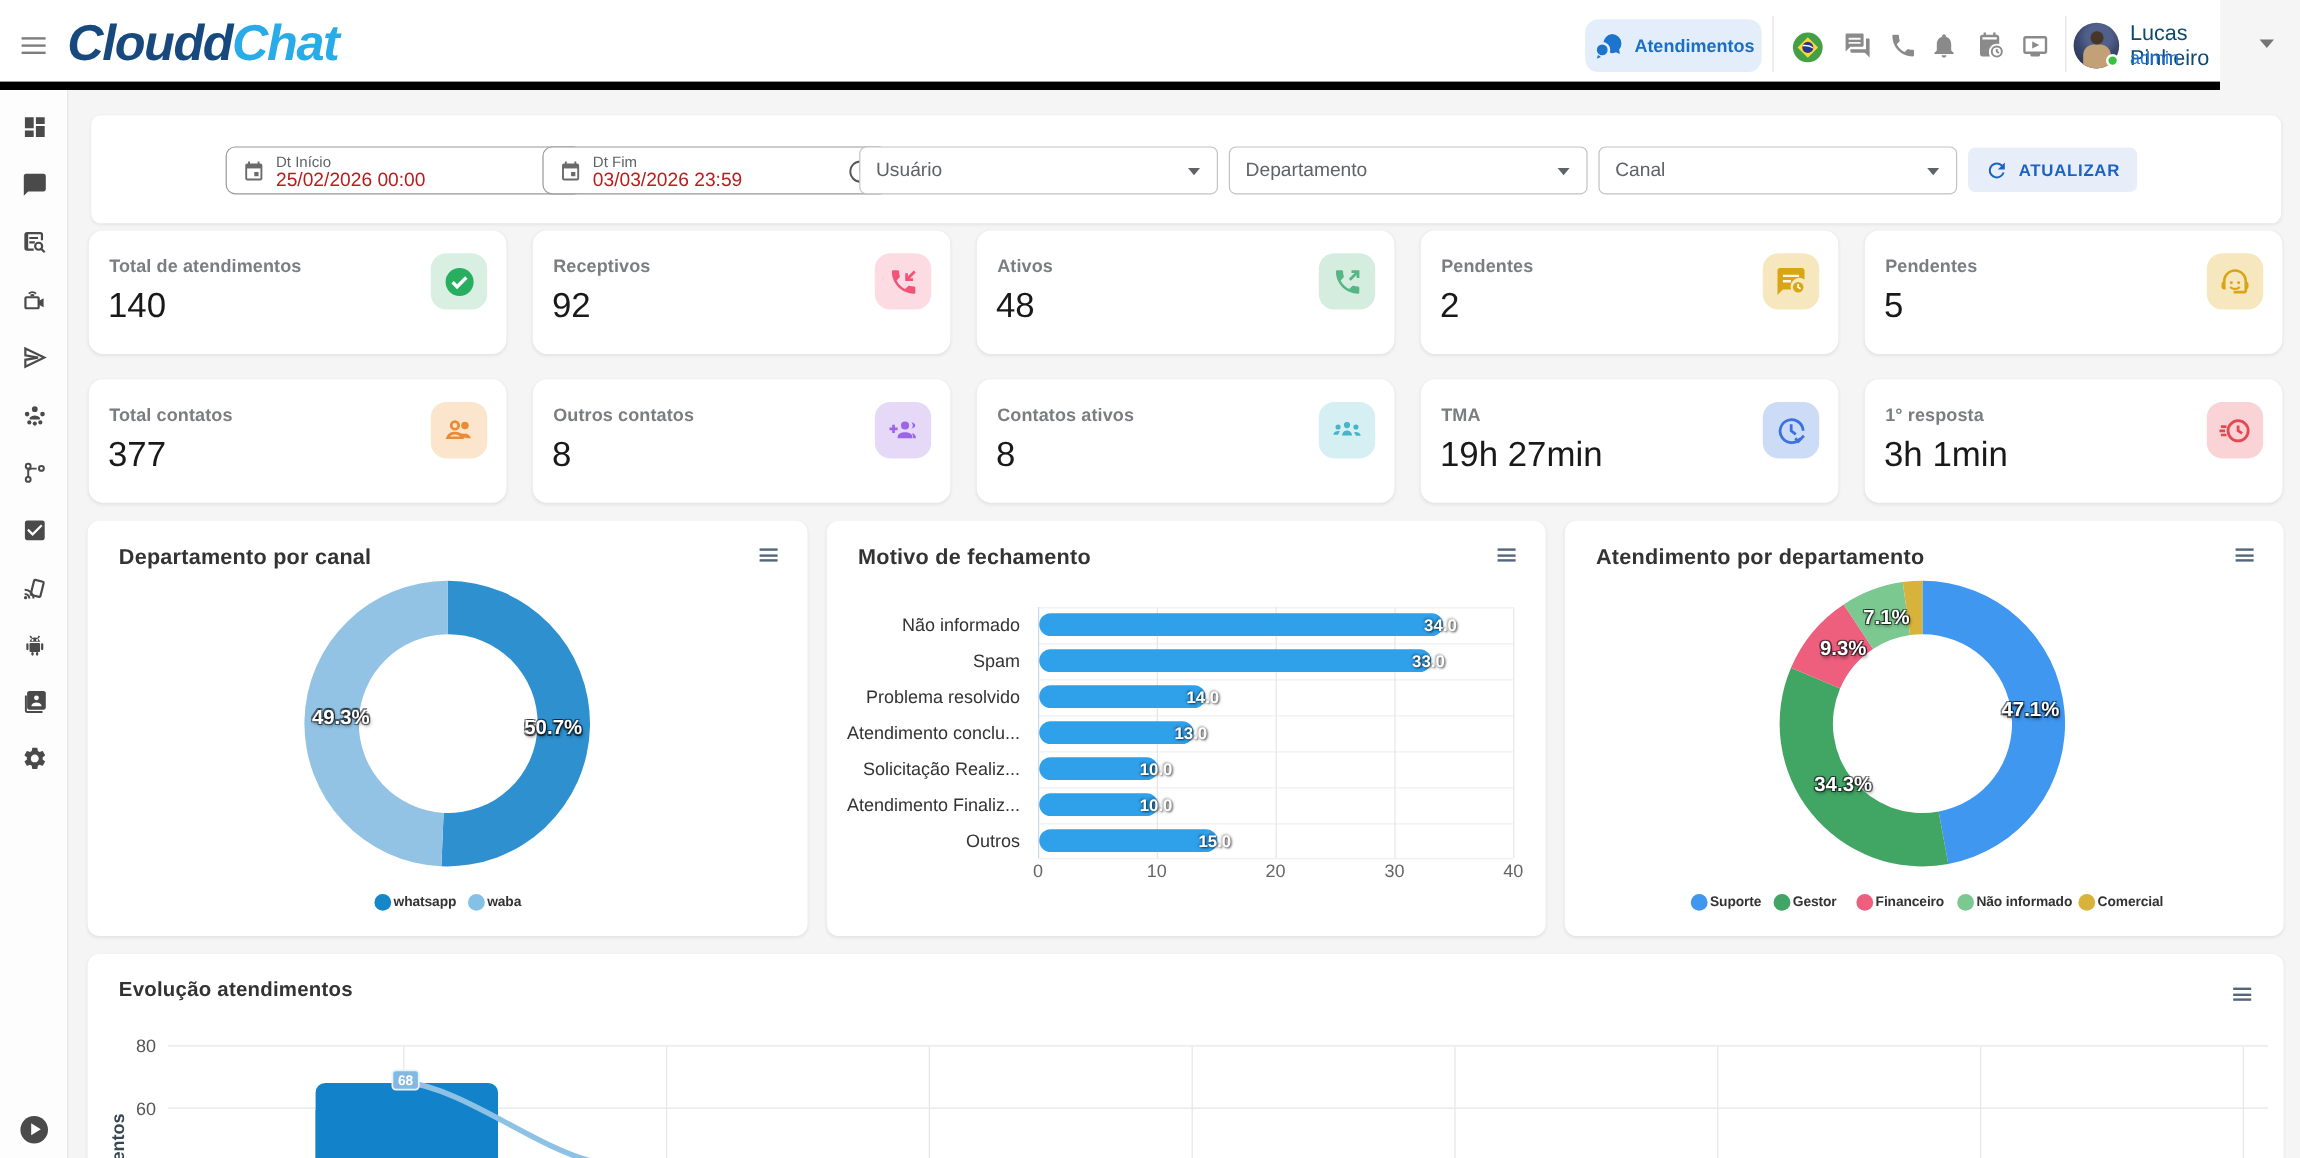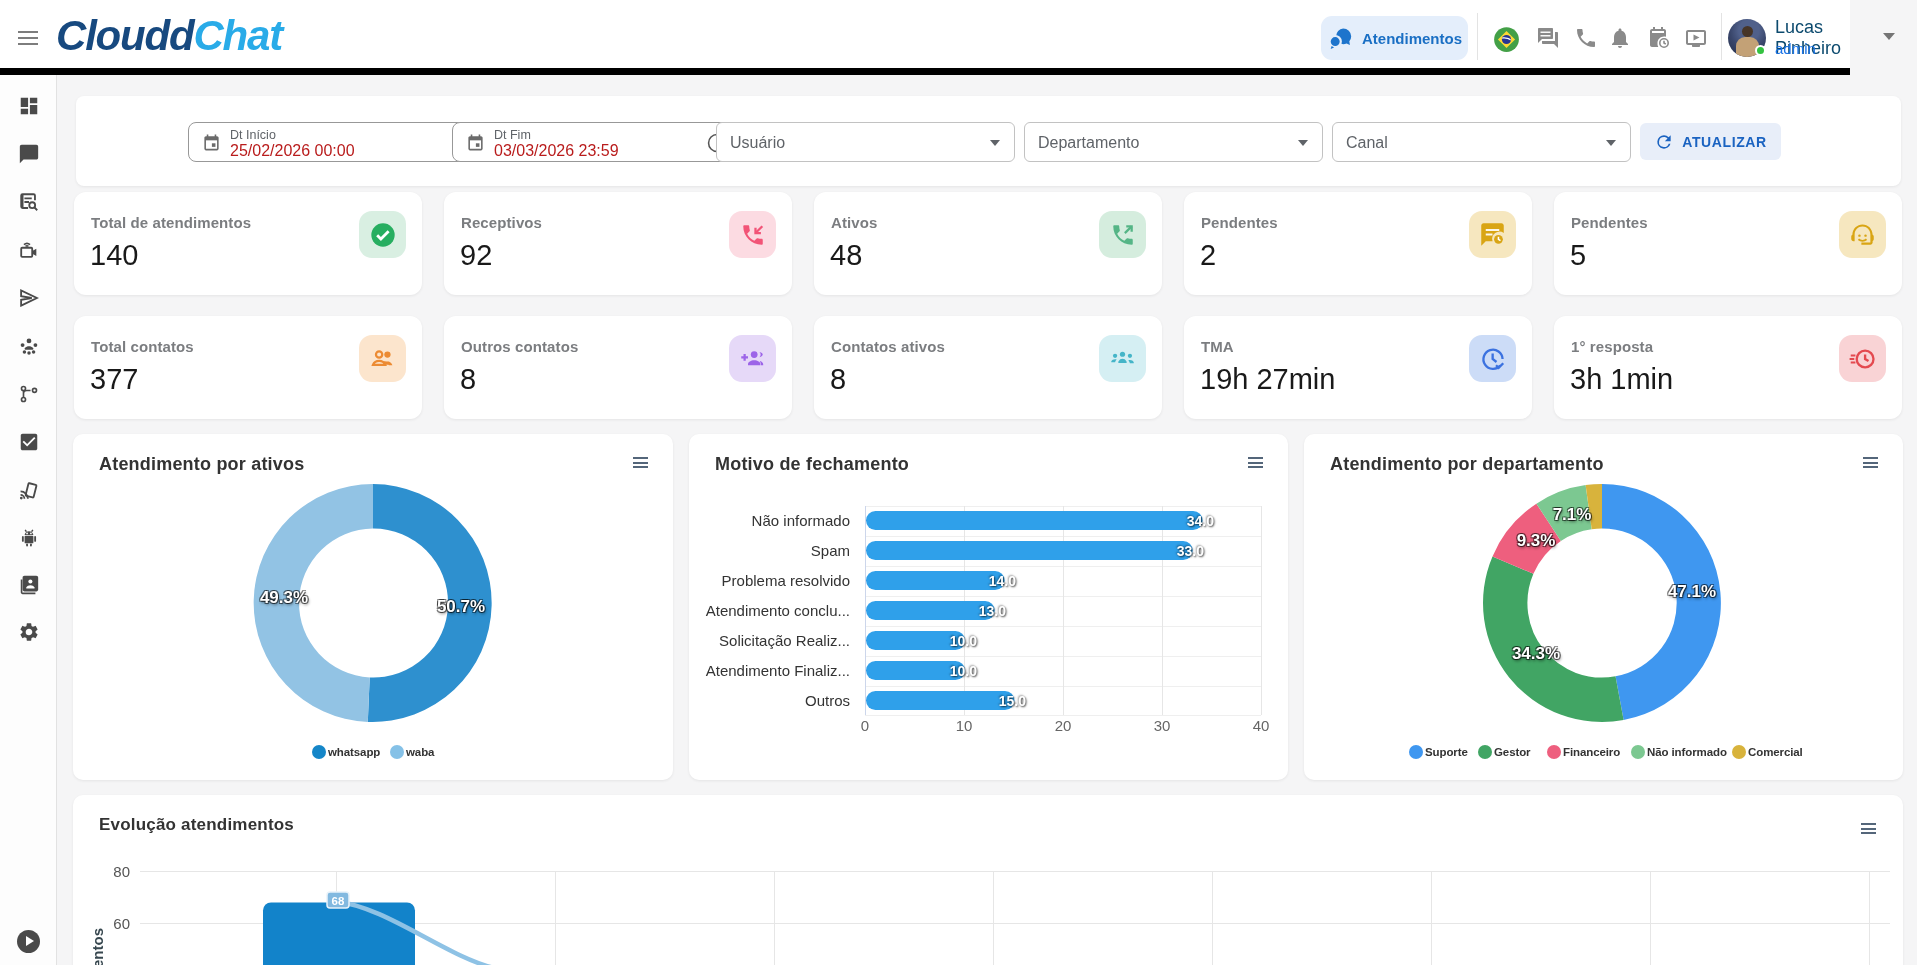--- a/index.html
+++ b/index.html
@@ -347,21 +347,21 @@
         <svg width="28" height="28" viewBox="0 0 24 24">
           <circle cx="13.8" cy="12" r="7.2" fill="none" stroke="#e4494f" stroke-width="2"></circle>
           <path fill="none" stroke="#e4494f" stroke-width="2" d="M13.8 8.2V12l2.9 1.8"></path>
           <path fill="none" stroke="#e4494f" stroke-width="1.9" d="M1.5 9h4M.5 12h4M1.5 15h4"></path>
         </svg>
       </div>
 </div>
 </div>
 
 <div class="card chcard" id="ch1" style="left:73px; top:434px; width:600px; height:346px;">
-  <div class="chtitle">Atendimento por ativos</div>
+  <div class="chtitle">Departamento por canal</div>
   <div class="hc-burger" style="right:25px; top:23px;">
       <div></div>
       <div></div>
       <div></div>
     </div>
   <svg width="600" height="346" style="position:absolute; left:0; top:0;">
     <path d="M300.0 50.0 A119 119 0 1 1 294.8 287.9 L296.7 243.4 A74.5 74.5 0 1 0 300.0 94.5 Z" fill="#2e90cf"></path>
     <path d="M294.8 287.9 A119 119 0 0 1 300.0 50.0 L300.0 94.5 A74.5 74.5 0 0 0 296.7 243.4 Z" fill="#92c3e4"></path>
   </svg>
   <div class="pctlbl" style="left:211px; top:164px;">49.3%</div>

